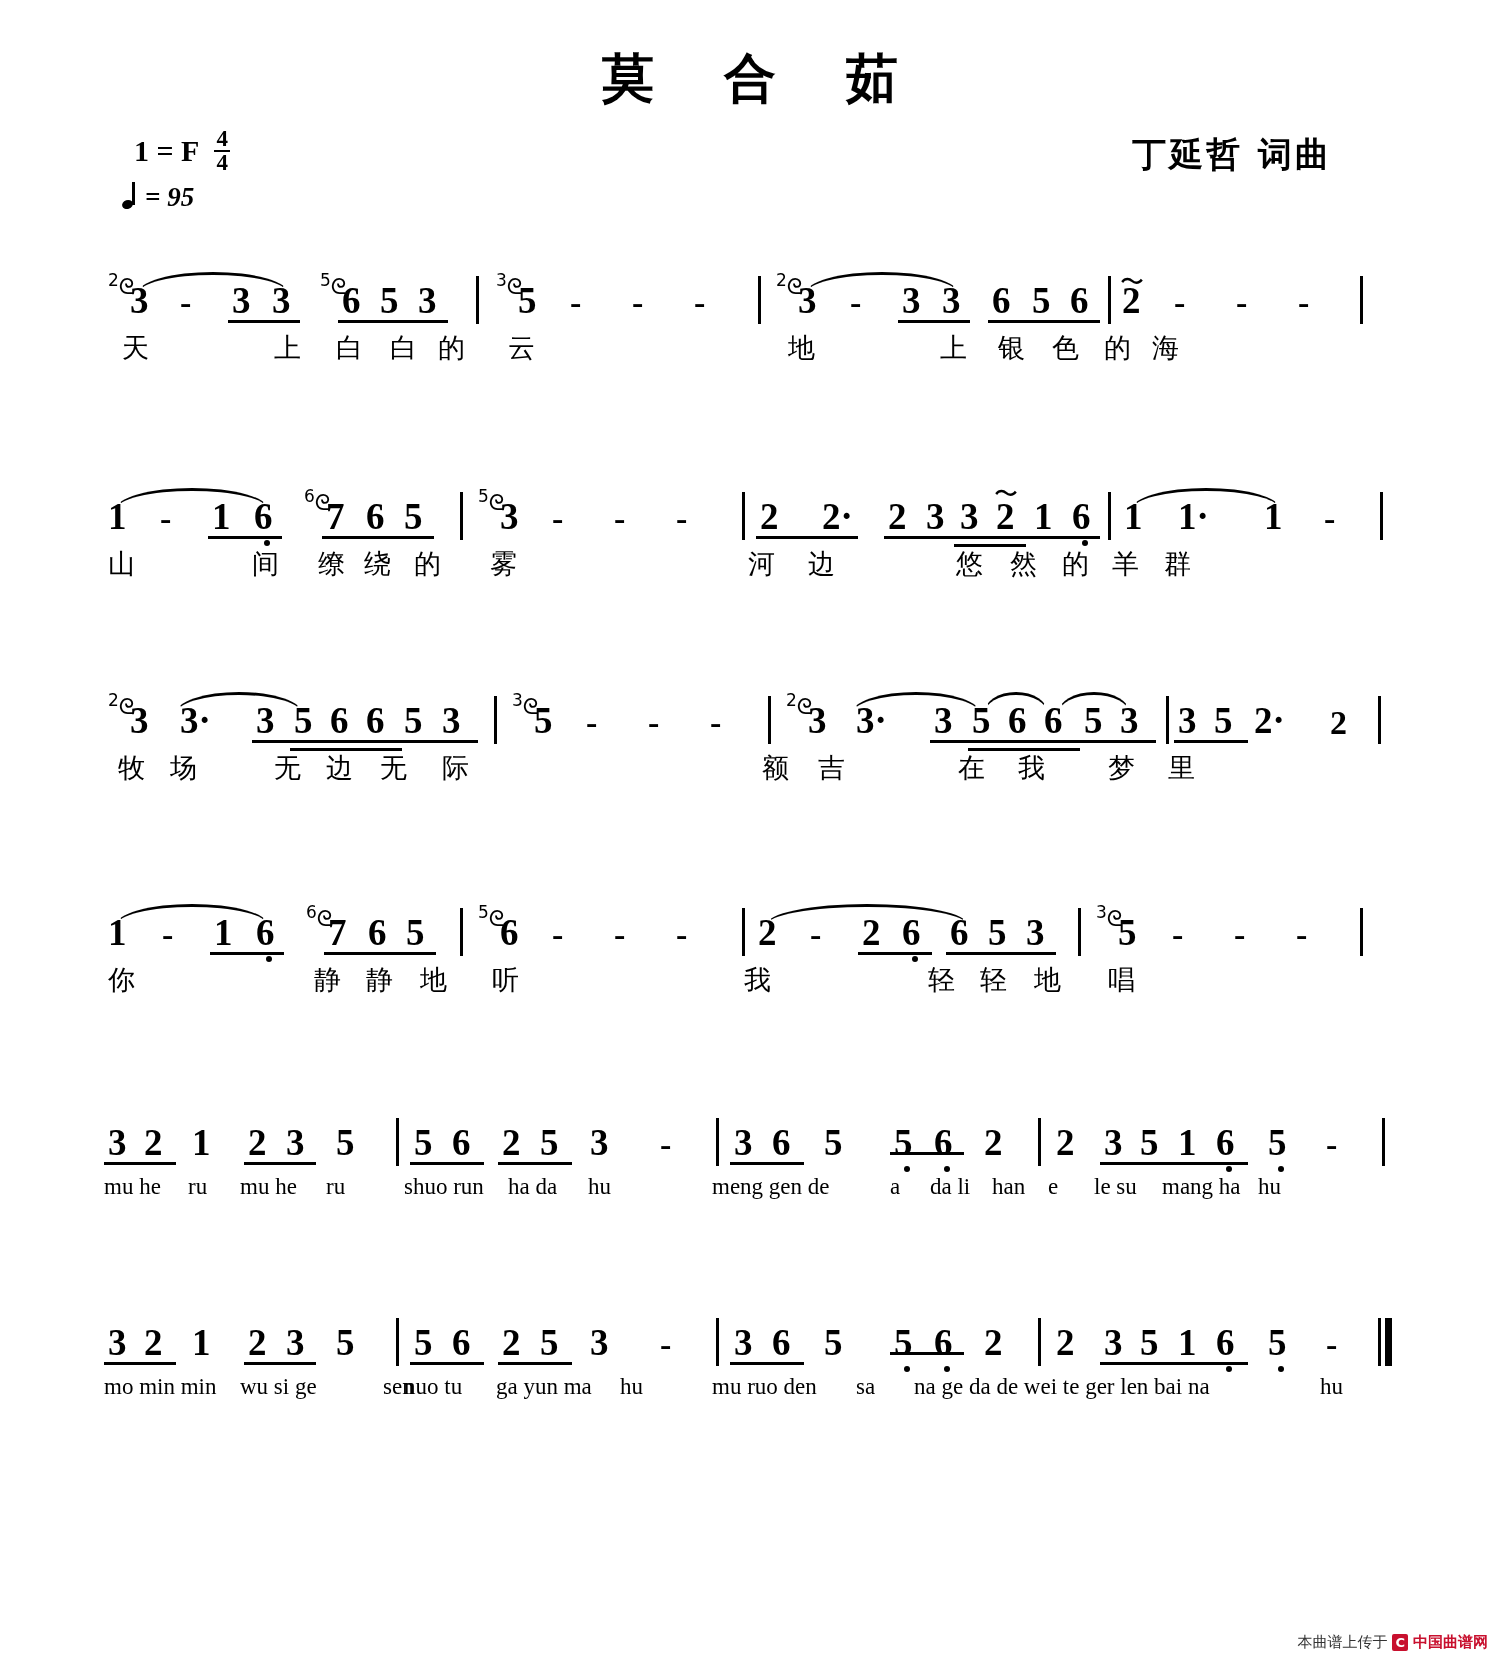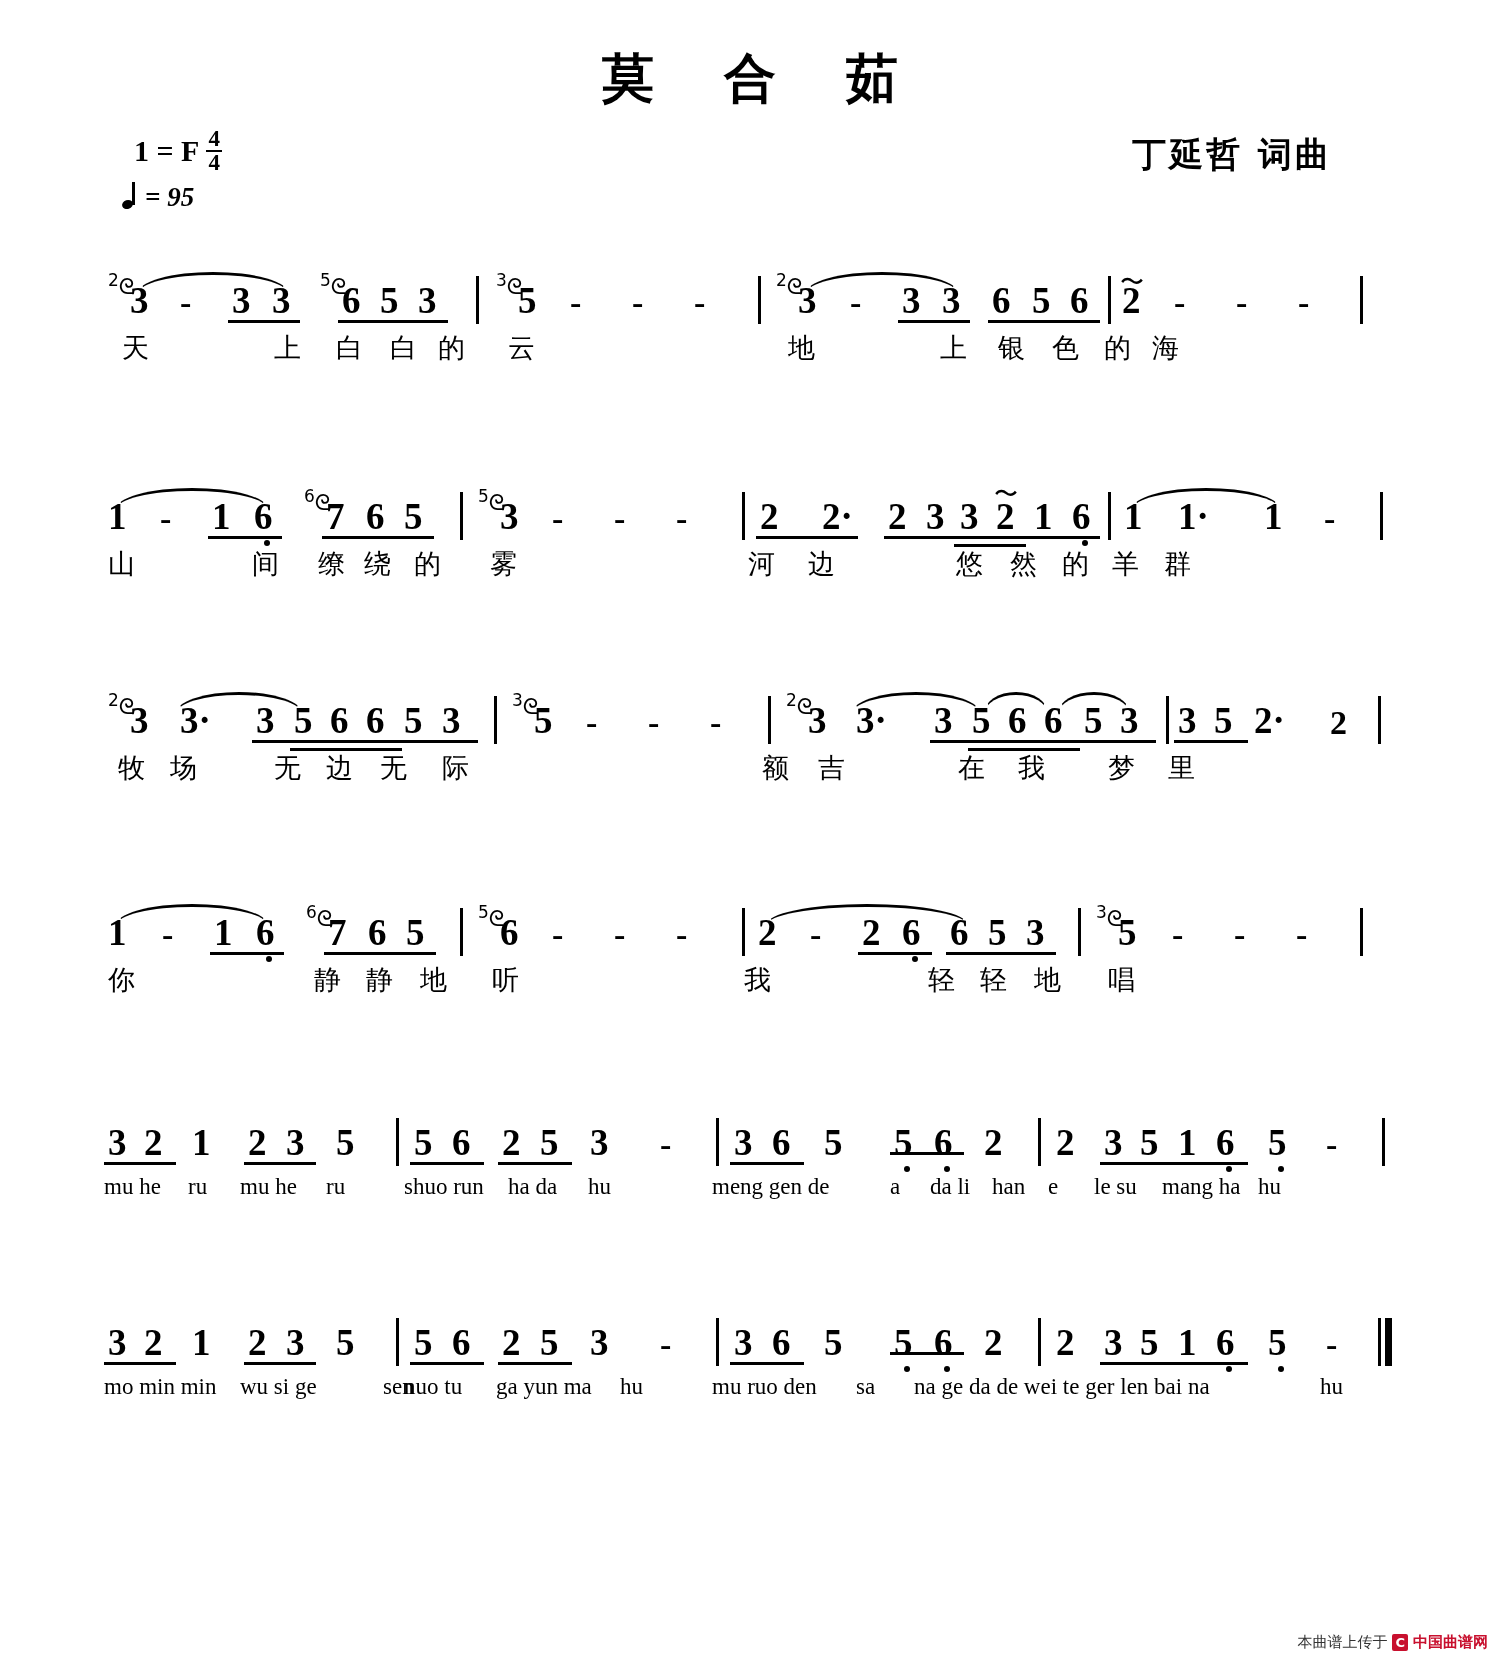--- a/index.html
+++ b/index.html
@@ -31,21 +31,21 @@
   
   #key-sig {
     position: absolute;
     left: 134px;
     top: 128px;
     font-size: 30px;
     font-weight: bold;
     font-family: "Liberation Serif", serif;
     display: flex;
     align-items: center;
-    gap: 4px;
+    gap: 12px;
   }
   #key-sig .frac {
     display: inline-flex;
     flex-direction: column;
     line-height: 0.95;
     font-size: 23px;
     align-items: center;
     margin-left: 3px;
   }
   #key-sig .frac .num { border-bottom: 2px solid #000; padding: 0 2px;}

